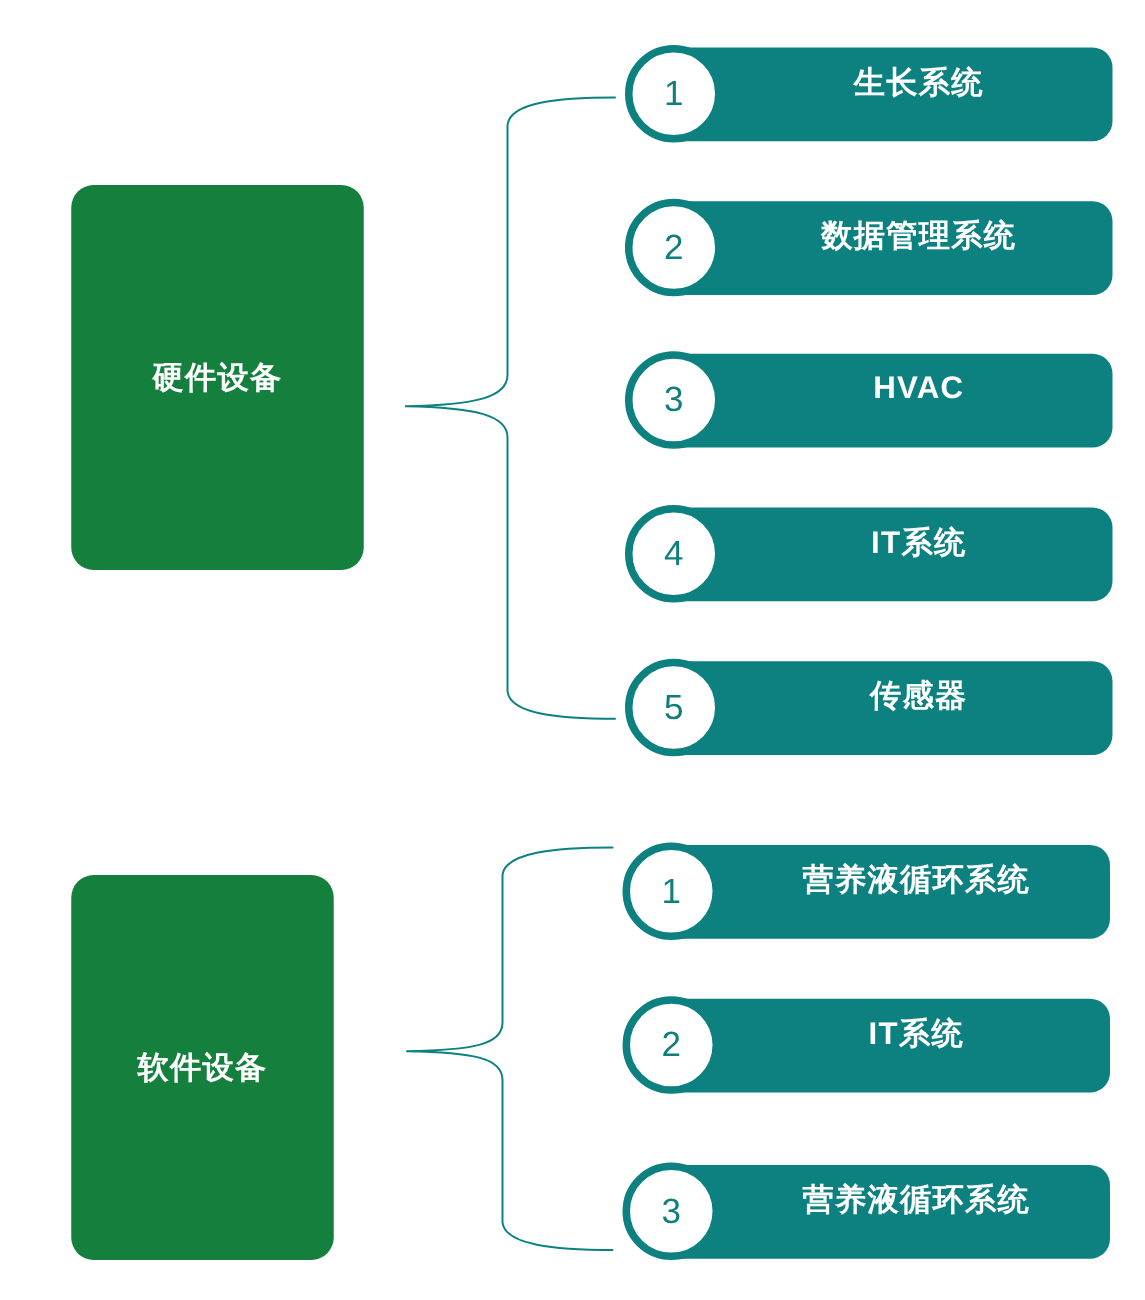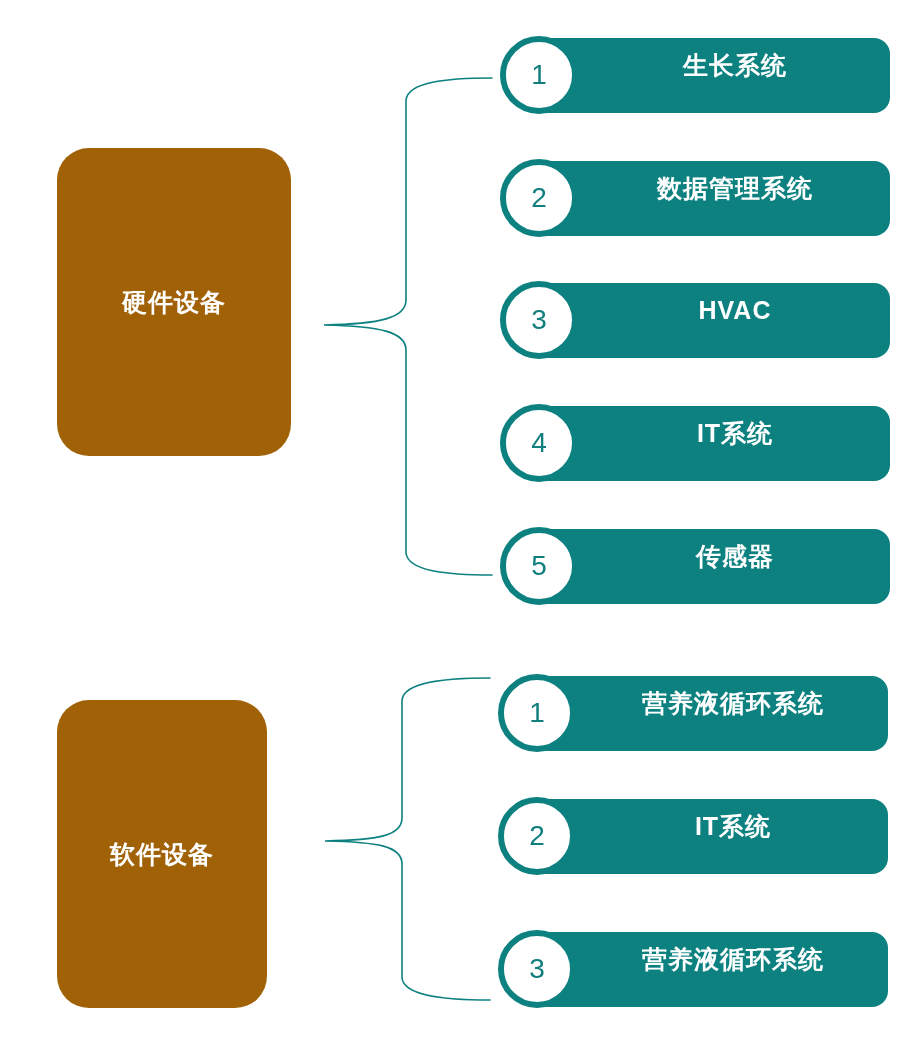--- a/index.html
+++ b/index.html
@@ -19,22 +19,22 @@
   #stage {
     position: absolute;
     left: 0; top: 0;
     width: 916px;
     height: 1040px;
   }
 
   
   .parent-box {
     position: absolute;
-    background: #a16207;
-    border-radius: 32px;
+    background: #15803d;
+    border-radius: 18px;
     display: flex;
     align-items: center;
     justify-content: center;
     box-sizing: border-box;
   }
   .parent-label {
     color: #ffffff;
     font-size: 25px;
     font-weight: bold;
     letter-spacing: 1px;

